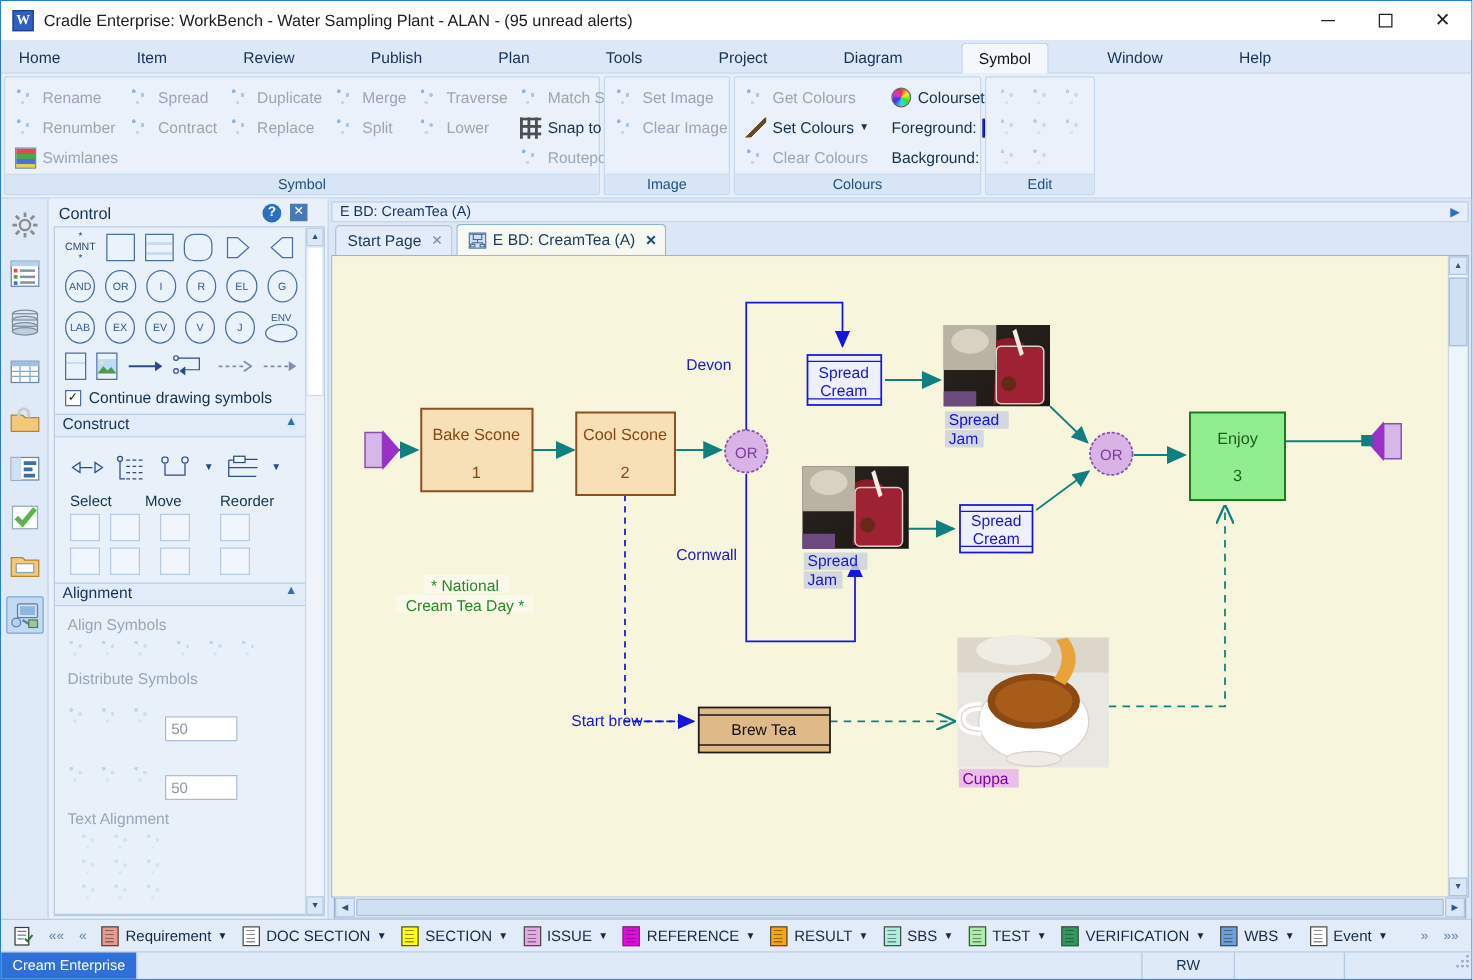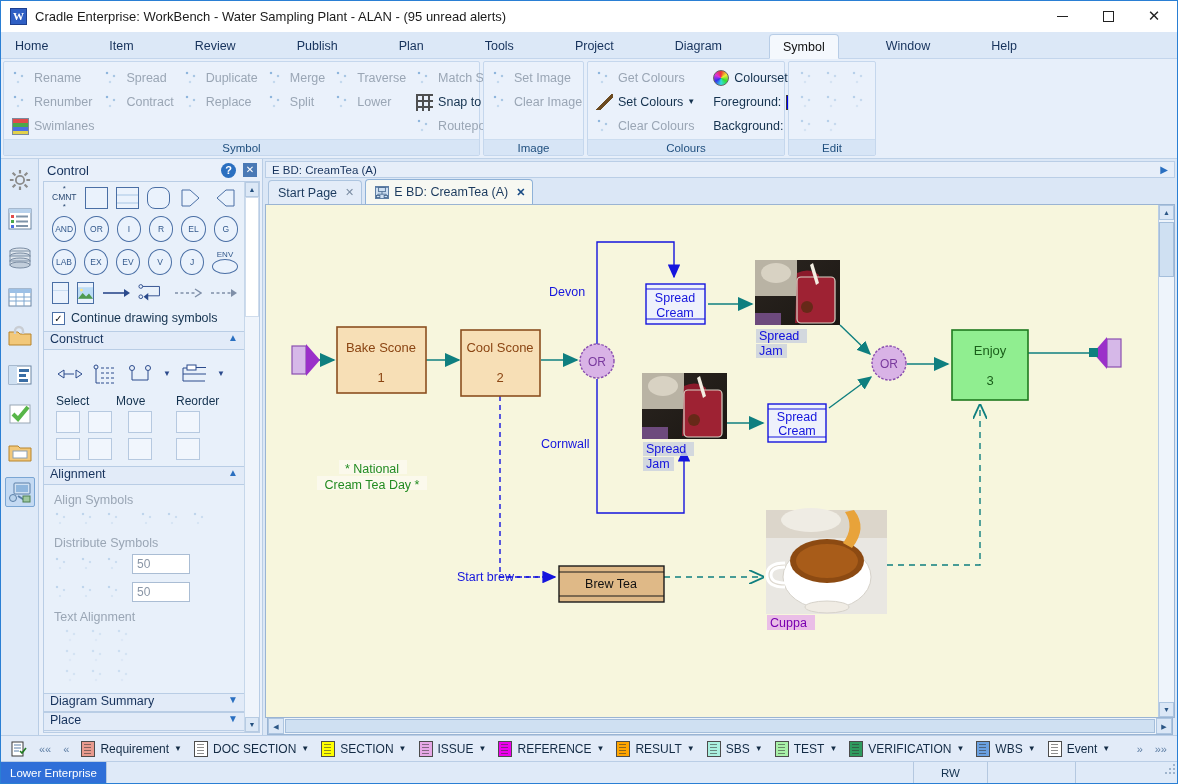--- a/index.html
+++ b/index.html
@@ -213,21 +213,21 @@
     width: 224px;
     background: #e9f0fa;
     border-right: 1px solid #b9cde5;
     display: flex; flex-direction: column;
     flex: 0 0 224px;
     min-height: 0;
   }
   .panel-hdr {
     height: 22px;
     display: flex; align-items: center;
-    padding: 0 5px 0 8px;
+    padding: 0 16px 0 8px;
     background: #e9f0fa;
     font-size: 13px; color: #16325c;
     flex: 0 0 22px;
   }
   .panel-hdr .sp { flex: 1 1 auto; }
   .help-ic {
     width: 15px; height: 15px; border-radius: 50%;
     background: #2a6fc0; color: #fff; font-size: 11px; font-weight: bold;
     text-align: center; line-height: 15px; margin-right: 7px;
   }
@@ -303,21 +303,21 @@
   .gcol { display: flex; flex-direction: column; gap: 5px; }
   .gbtn {
     width: 24px; height: 22px; border: 1px solid #b6c9e0; background: #f1f6fd;
     display: flex; align-items: center; justify-content: center;
   }
   .dis-label { color: #9aa6b5; font-size: 12.5px; margin: 2px 0 4px 2px; }
   .tiny-row { display: flex; gap: 9px; align-items: center; margin-bottom: 8px; margin-left: 2px; }
   .tiny-ic { width: 17px; height: 17px; opacity: .45; }
   .num-field {
     width: 58px; height: 20px; border: 1px solid #aabdd4; background: #fff;
-    font-size: 12px; color: #8a96a6; padding: 0 4px; line-height: 18px;
+    font-size: 12px; color: #8a96a6; padding: 0 4px; line-height: 18px; margin-top: 19px;
   }
 
   
   .doc {
     flex: 1 1 auto;
     display: flex; flex-direction: column;
     min-width: 0; min-height: 0;
     background: #dbe7f6;
     padding: 2px 2px 0 2px;
   }
@@ -1244,21 +1244,21 @@
     <span class="bb-spacer"></span>
     <span class="bb-item">
       <span style="color:#5f7fa5;font-size:11px">»</span>
     </span>
     <span class="bb-item">
       <span style="color:#5f7fa5;font-size:11px">»»</span>
     </span>
   </div>
 
   <div class="statusbar">
-    <div class="status-app">Lower Enterprise</div>
+    <div class="status-app">Cream Enterprise</div>
     <div class="status-cell status-flex" style="justify-content:flex-start;padding-left:8px"></div>
     <div class="status-cell" style="width:74px">RW</div>
     <div class="status-cell" style="width:88px"></div>
     <div class="status-cell" style="width:88px"></div>
     <div class="grip"></div>
   </div>
 
 </div>
 
 </body></html>

